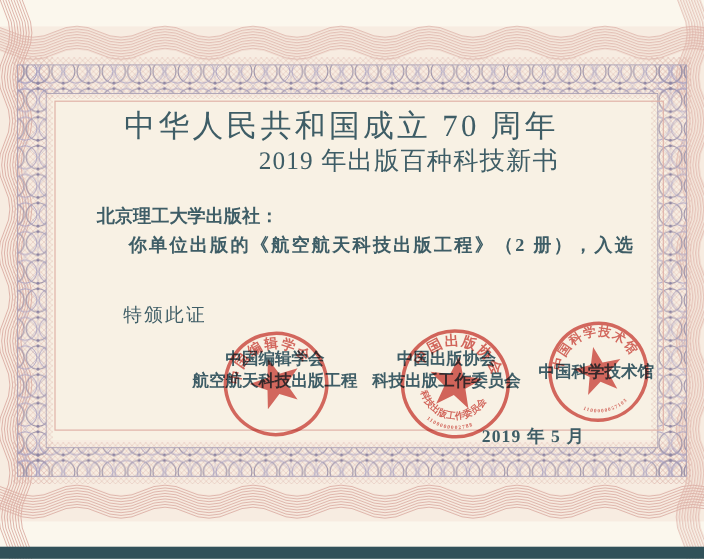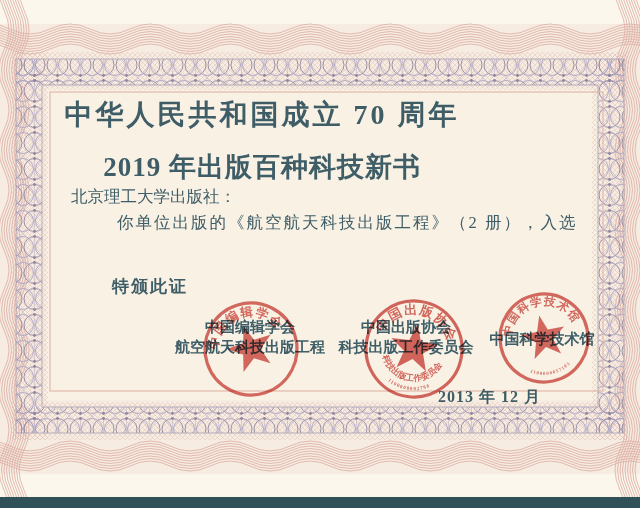--- a/index.html
+++ b/index.html
@@ -2,27 +2,27 @@
 <html><head>
 <meta charset="utf-8">
 <style>
   html,body{margin:0;padding:0;}
   body{font-family:"Liberation Serif","DejaVu Serif",serif;}
   .stage{position:relative;width:640px;height:508px;overflow:hidden;background:#fbf7ed;}
   .layer{position:absolute;left:0;top:0;width:640px;height:508px;}
   svg{display:block;}
   .seals-svg{mix-blend-mode:multiply;pointer-events:none;}
   .t-line{position:absolute;white-space:nowrap;color:#3e5d66;}
-  .title{left:16px;width:492px;text-align:center;font-weight:700;}
+  .title{left:16px;width:492px;text-align:right;font-weight:400;}
   #title1{top:96px;font-size:28px;letter-spacing:3px;}
-  #title2{top:149px;font-size:27px;letter-spacing:1px;}
-  #addressee{left:71px;top:186px;font-size:16.5px;font-weight:400;}
-  #body1{left:117px;top:212px;font-size:16.5px;font-weight:400;letter-spacing:2px;}
+  #title2{top:131px;font-size:23px;letter-spacing:1px;}
+  #addressee{left:88px;top:186px;font-size:16.5px;font-weight:700;}
+  #body1{left:117px;top:212px;font-size:16.5px;font-weight:700;letter-spacing:2px;}
   #body2{left:80px;top:241px;font-size:16.5px;font-weight:600;letter-spacing:1px;}
-  #issue{left:112px;top:275px;font-size:17px;font-weight:700;letter-spacing:2px;}
+  #issue{left:112px;top:275px;font-size:17px;font-weight:400;letter-spacing:2px;}
   .sig{position:absolute;text-align:center;color:#3e5d66;font-weight:700;font-size:15px;line-height:20px;}
   #sig1{left:96px;top:317px;width:308px;}
   #sig2{left:310px;top:317px;width:192px;}
   #sig3{left:444px;top:329px;width:196px;}
   #date{left:438px;top:387px;font-size:16px;font-weight:700;letter-spacing:1px;}
   .strip{position:absolute;left:0;top:497px;width:640px;height:11px;background:#315159;}
   .seal-ring{fill:none;stroke:#ce453e;stroke-width:3.2px;}
   .seal text{fill:#ce453e;font-weight:700;font-family:"Liberation Serif","DejaVu Serif",serif;}
   .seal .star{fill:#ce453e;}
 </style>
@@ -124,21 +124,21 @@
     <div>航空航天科技出版工程</div>
   </div>
   <div class="sig" id="sig2">
     <div>中国出版协会</div>
     <div>科技出版工作委员会</div>
   </div>
   <div class="sig" id="sig3">
     <div>中国科学技术馆</div>
   </div>
 
-  <div class="t-line" id="date">2013 年 12 月</div>
+  <div class="t-line" id="date">2019 年 5 月</div>
 
   <svg class="layer seals-svg" width="640" height="508" viewBox="0 0 640 508" aria-hidden="true">
     <g class="seal" transform="translate(251,349) rotate(-18)" opacity="0.78">
       <circle class="seal-ring" r="46"></circle>
       <use href="#star" class="star" transform="scale(1.15)"></use>
       <path id="s1top" d="M -32.5 -5.6 A 33 33 0 0 1 32.5 -5.6" fill="none"></path>
       <text font-size="12.5" letter-spacing="1.5" text-anchor="middle">
         <textPath href="#s1top" startOffset="50%">中国编辑学会</textPath>
       </text>
     </g>

